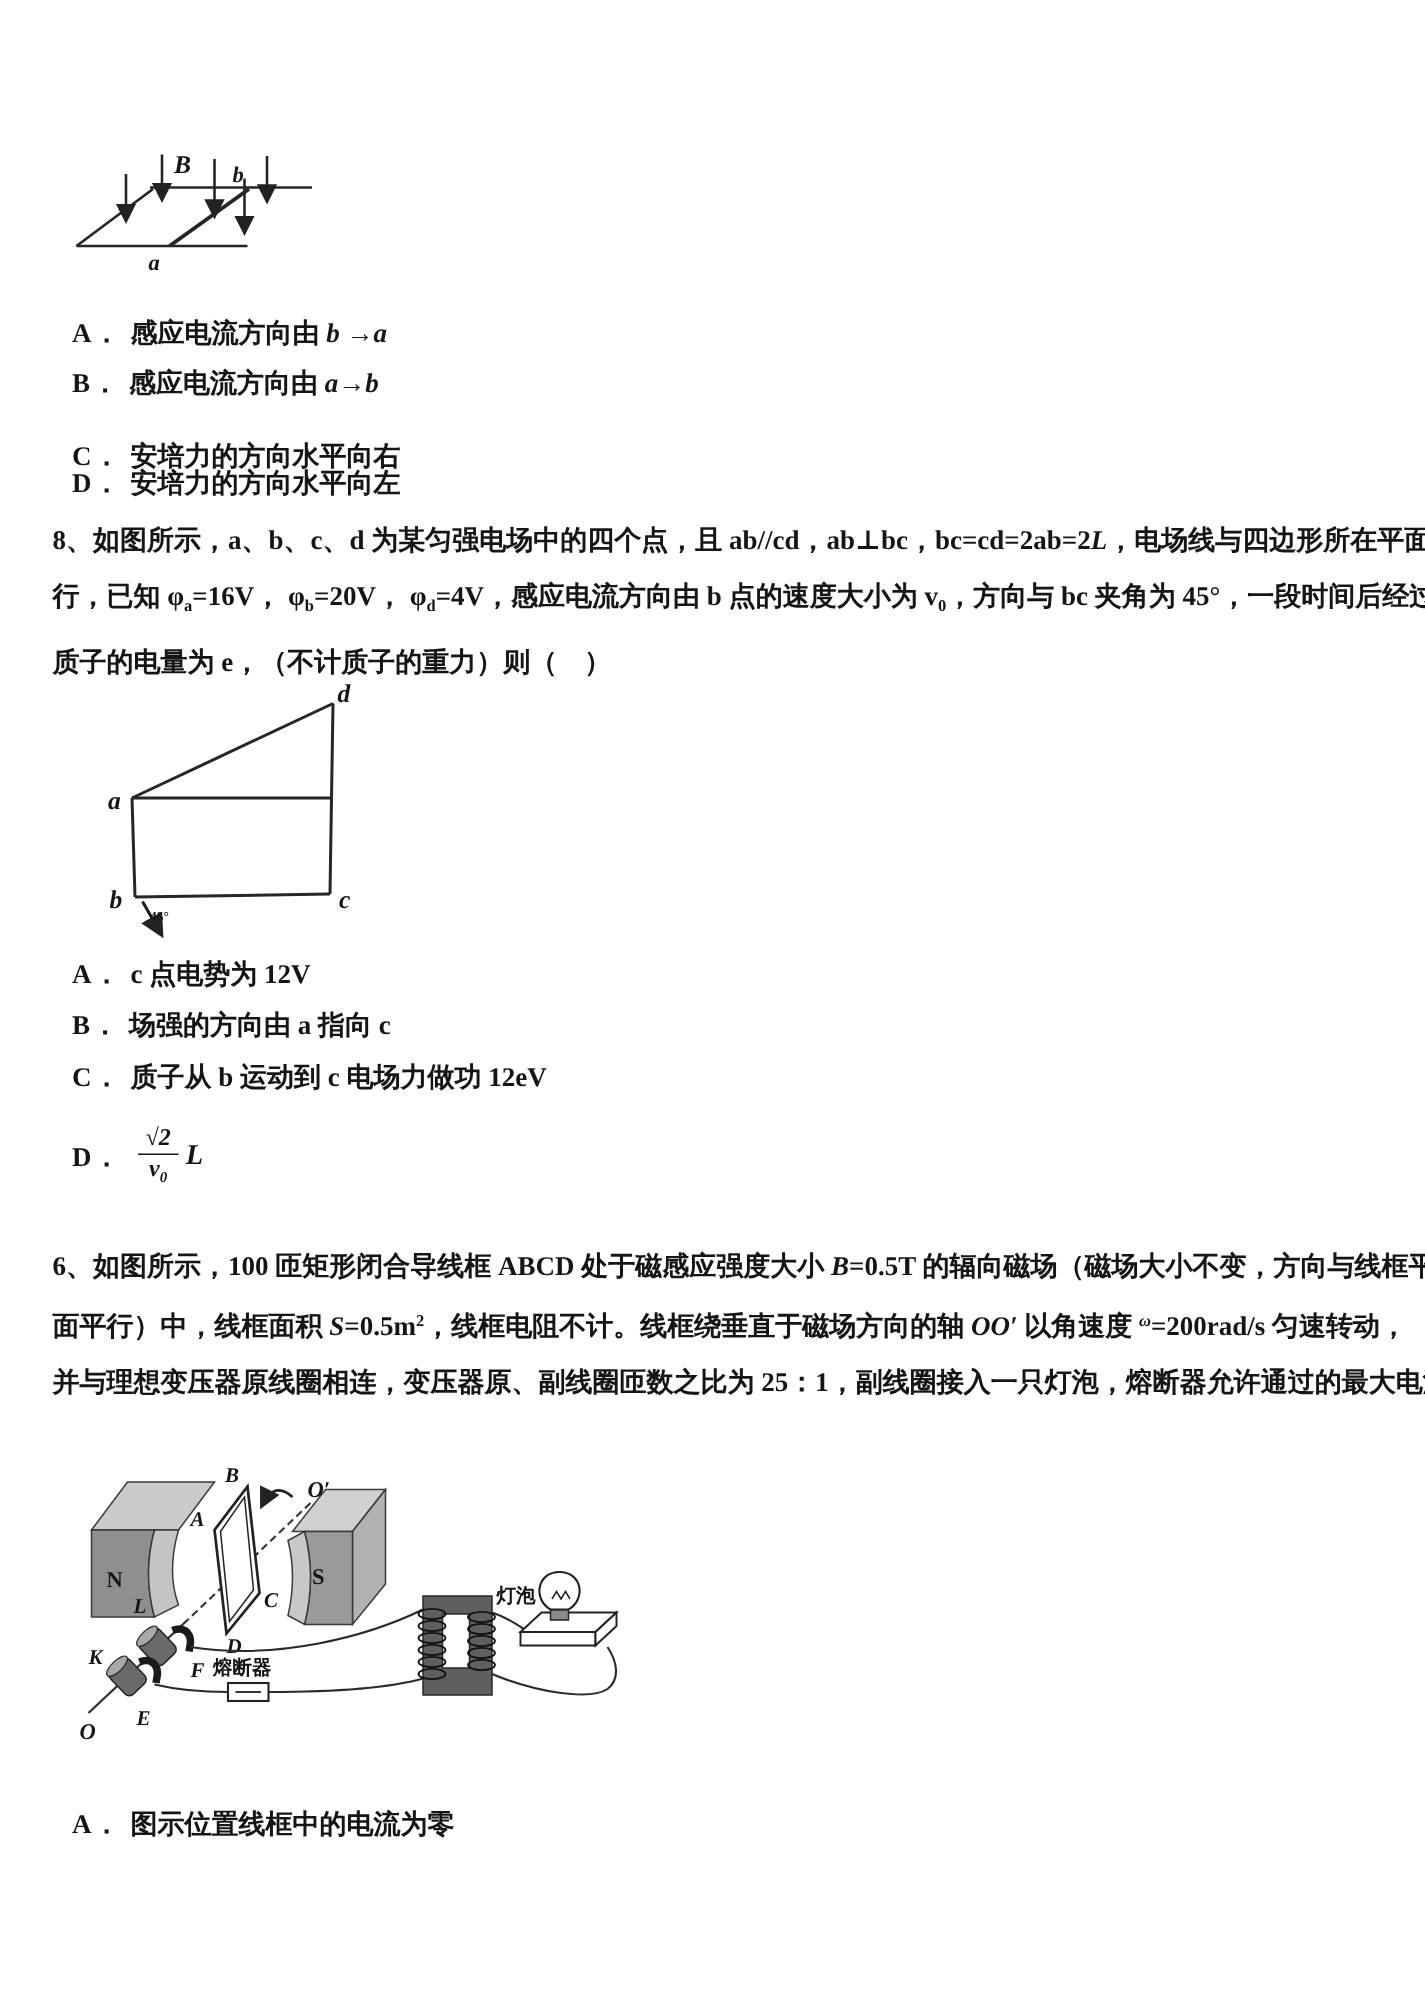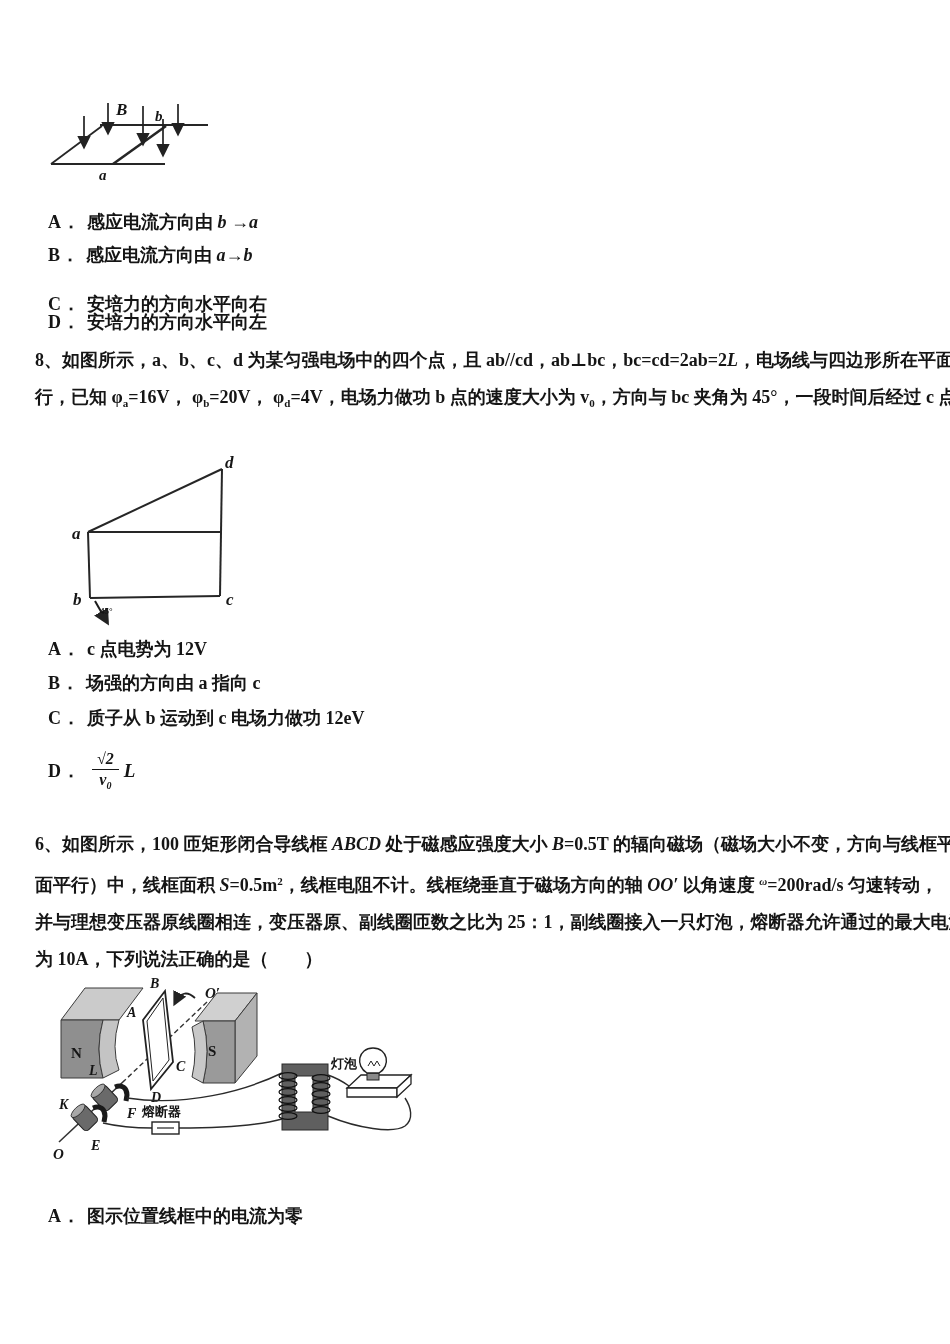--- a/index.html
+++ b/index.html
@@ -50,21 +50,22 @@
   <text x="54" y="94" font-size="15" font-style="italic">a</text>
 </svg>
 
 <div class="opt" style="top:210px"><span class="optlabel">A．</span><span><span>感应电流方向由 </span><span style="font-style: italic;">b</span><span> →</span><span style="font-style: italic;">a</span></span></div>
 <div class="opt" style="top:243px"><span class="optlabel">B．</span><span><span>感应电流方向由 </span><span style="font-style: italic;">a</span><span>→</span><span style="font-style: italic;">b</span></span></div>
 <div class="opt" style="top:292px"><span class="optlabel">C．</span><span><span>安培力的方向水平向右</span></span></div>
 <div class="opt" style="top:310px"><span class="optlabel">D．</span><span><span>安培力的方向水平向左</span></span></div>
 
 <div class="para" style="top:342px">
   <div class="line"><span>8、如图所示，a、b、c、d 为某匀强电场中的四个点，且 ab//cd，ab⊥bc，bc=cd=2ab=2</span><span style="font-style: italic;">L</span><span>，电场线与四边形所在平面平</span></div>
-  <div class="line"><span>行，已知 φ</span><sub>a</sub><span>=16V， φ</span><sub>b</sub><span>=20V， φ</span><sub>d</sub><span>=4V，电场力做功 b 点的速度大小为 v</span><sub>0</sub><span>，方向与 bc 夹角为 45°，一段时间后经过 c 点，</span></div>
+  <div class="line"><span>行，已知 φ</span><sub>a</sub><span>=16V， φ</span><sub>b</sub><span>=20V， φ</span><sub>d</sub><span>=4V，感应电流方向由 b 点的速度大小为 v</span><sub>0</sub><span>，方向与 bc 夹角为 45°，一段时间后经过 c 点，</span></div>
+  <div class="line"><span>质子的电量为 e，（不计质子的重力）则（　）</span></div>
 </div>
 
 <svg style="left:55px;top:452px;" width="215" height="182" viewBox="0 0 215 182">
   <g stroke="#262626" stroke-width="2" fill="none">
     <line x1="33" y1="80" x2="167" y2="17"></line>
     <line x1="33" y1="80" x2="166" y2="80"></line>
     <line x1="167" y1="17" x2="165" y2="144"></line>
     <line x1="33" y1="80" x2="35" y2="146"></line>
     <line x1="35" y1="146" x2="165" y2="144"></line>
   </g>
@@ -82,24 +83,23 @@
 <div class="opt optD" style="top:750px">
   <span class="optlabel">D．</span>
   <span class="frac">
     <span class="num">√2</span>
     <span class="den"><span>v</span><sub>0</sub></span>
   </span>
   <span class="suffixL">L</span>
 </div>
 
 <div class="para" style="top:826px">
-  <div class="line"><span>6、如图所示，100 匝矩形闭合导线框 </span><span style="font-style: italic;">ABCD</span><span> 处于磁感应强度大小 </span><span style="font-style: italic;">B</span><span>=0.5T 的辐向磁场（磁场大小不变，方向与线框平</span></div>
+  <div class="line"><span>6、如图所示，100 匝矩形闭合导线框 </span><span style="">ABCD</span><span> 处于磁感应强度大小 </span><span style="font-style: italic;">B</span><span>=0.5T 的辐向磁场（磁场大小不变，方向与线框平</span></div>
   <div class="line"><span>面平行）中，线框面积 </span><span style="font-style: italic;">S</span><span>=0.5m</span><sup>2</sup><span>，线框电阻不计。线框绕垂直于磁场方向的轴 </span><span style="font-style: italic;">OO′</span><span> 以角速度 </span><sup style="font-style: italic;">ω</sup><span>=200rad/s 匀速转动，</span></div>
   <div class="line"><span>并与理想变压器原线圈相连，变压器原、副线圈匝数之比为 25：1，副线圈接入一只灯泡，熔断器允许通过的最大电流</span></div>
-  <div class="line"><span>为 10A，下列说法正确的是（　　）</span></div>
 </div>
 
 <svg style="left:45px;top:976px;" width="405" height="205" viewBox="0 0 405 205">
 
   <g stroke="#3a3a3a" stroke-width="1">
     <polygon points="16,44 40,12 98,12 74,44" fill="#cbcbcb"></polygon>
     <path d="M16,44 L58,44 Q50,73 58,102 L16,102 Z" fill="#8f8f8f"></path>
     <path d="M58,44 Q50,73 58,102 L74,94 Q66,72 74,44 Z" fill="#c4c4c4"></path>
   </g>
   <text x="26" y="82" font-size="15">N</text>

